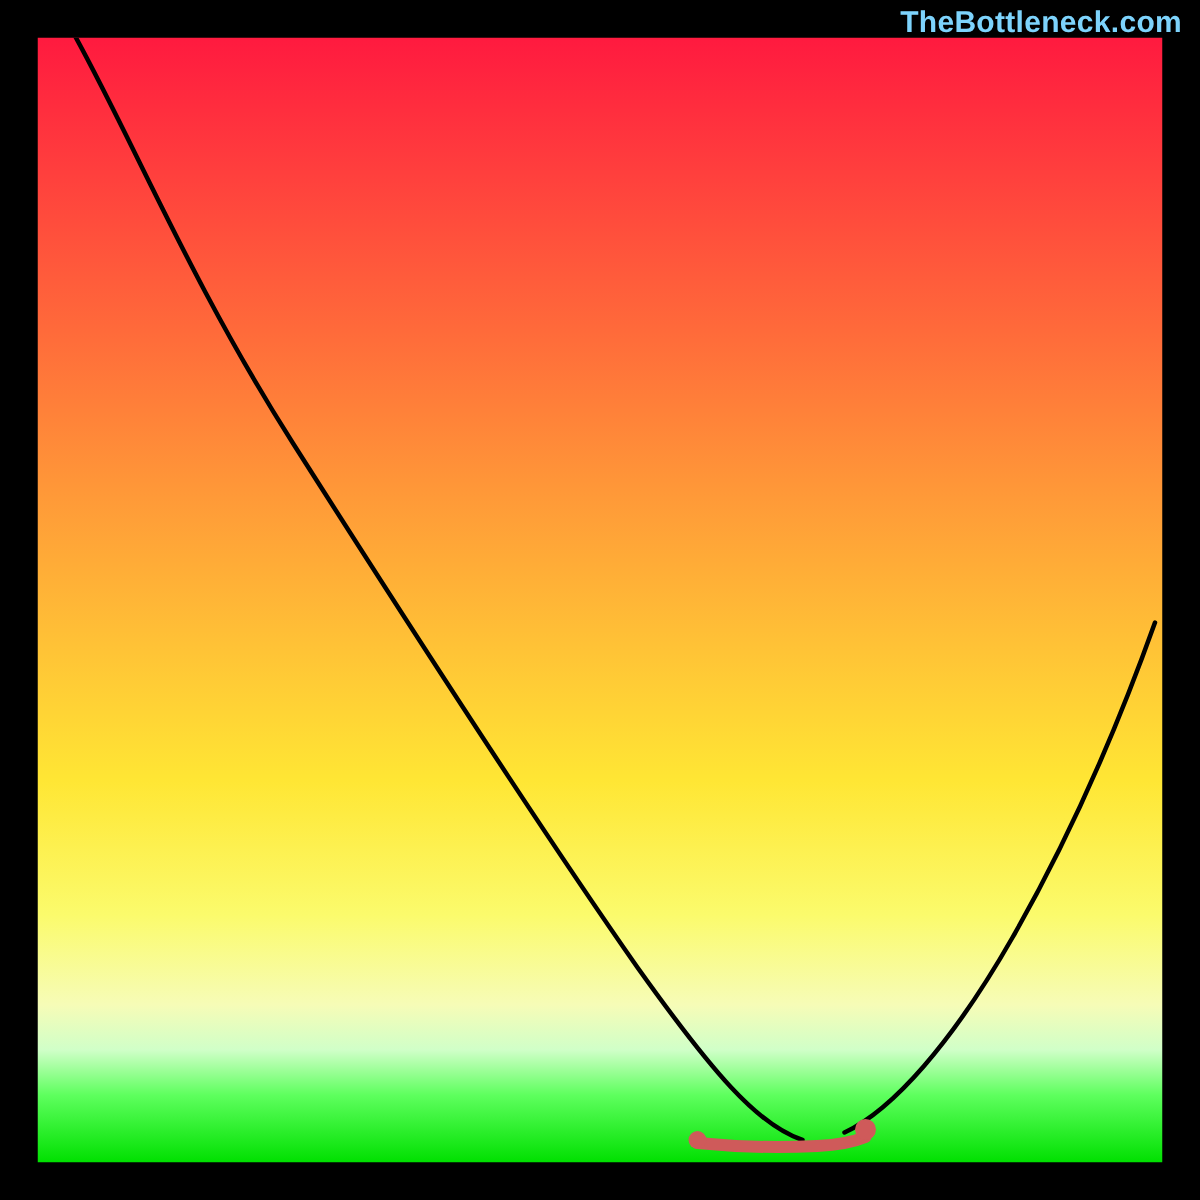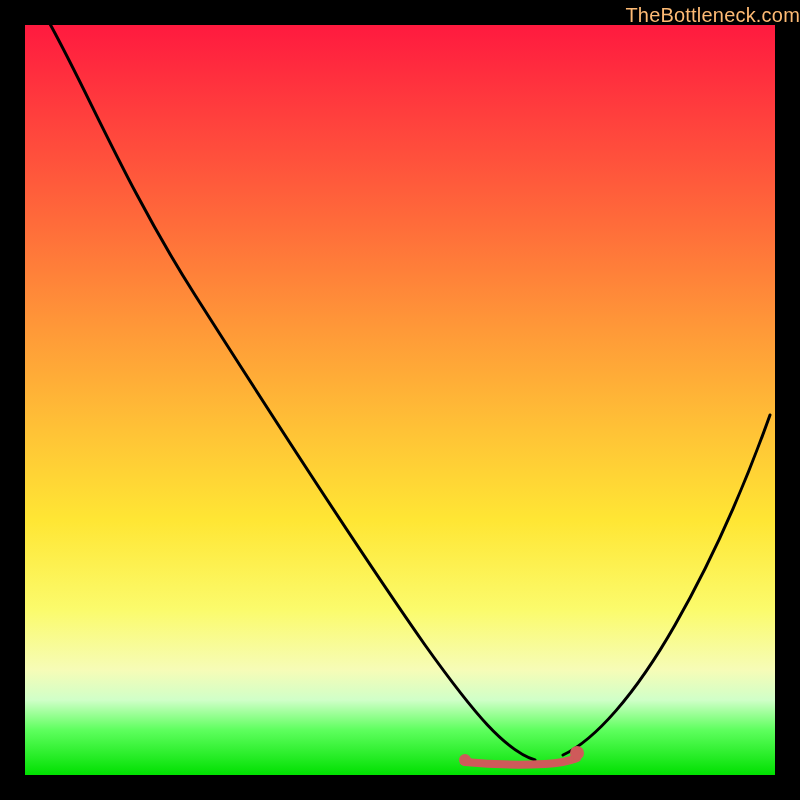--- a/index.html
+++ b/index.html
@@ -52,24 +52,24 @@
   svg.curves {
     position: absolute;
     top: 0;
     left: 0;
     width: 100%;
     height: 100%;
   }
   .watermark {
     position: absolute;
     top: 4px;
-    right: 0;
-    color: #fdba74;
+    right: 12px;
+    color: #7dd3fc;
     font-size: 20px;
-    font-weight: 400;
+    font-weight: 700;
     letter-spacing: 0.2px;
     user-select: none;
   }
 </style>
 </head>
 <body>
 
 <div class="frame">
 
   <div class="watermark">TheBottleneck.com</div>

